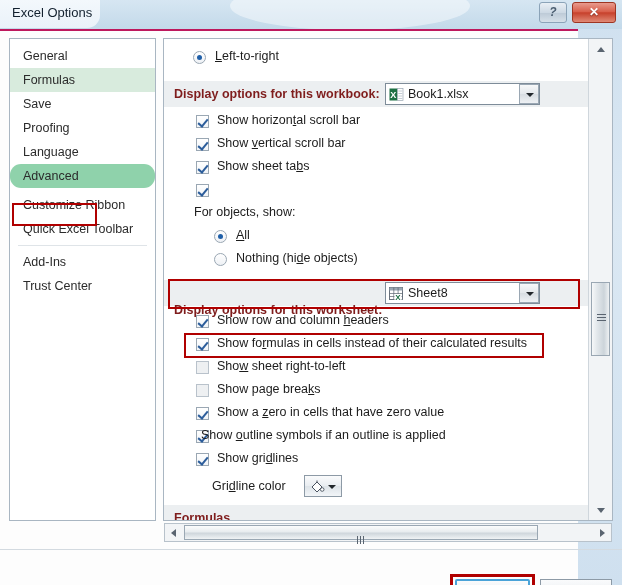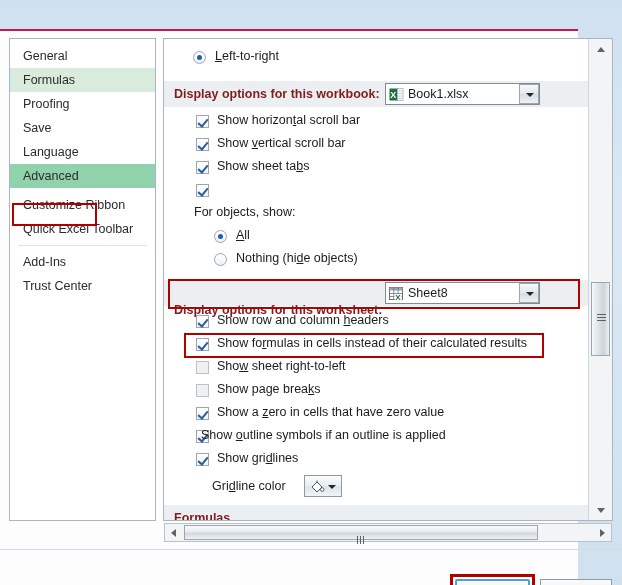--- a/index.html
+++ b/index.html
@@ -95,21 +95,21 @@
     position: relative;
     height: 24px;
     line-height: 24px;
     padding-left: 13px;
     font-size: 12.5px;
     color: #2b2b2b;
     white-space: nowrap;
     cursor: default;
   }
   .side-item.hover { background: #d8ebdd; }
-  .side-item.selected { background: #8fd2ab; }
+  .side-item.selected { background: #8fd2ab; border-radius: 11px; }
   .side-sep {
     height: 1px;
     margin: 4px 8px 4px 8px;
     background: #dfe4e8;
   }
   .side-gap { height: 5px; }
 
   
   #ann-advanced {
     position: absolute;
@@ -376,29 +376,36 @@
     border: 3px solid #b00000;
     box-sizing: border-box;
     pointer-events: none;
   }
 </style>
 </head>
 <body>
 
 <div id="window">
 
+  <div id="titlebar">
+    <div id="titlebar-sheen"></div>
+    <div id="title-tab"></div>
+    <div id="title-text">Excel Options</div>
+    <div class="winbtn" id="btn-help">?</div>
+    <div class="winbtn" id="btn-close">✕</div>
+  </div>
 
   <div id="dialog-body">
 
     <div id="sidebar">
       <div class="side-gap"></div>
       <div class="side-item"><span>General</span></div>
       <div class="side-item hover"><span>Formulas</span></div>
+      <div class="side-item"><span>Save</span></div>
       <div class="side-item"><span>Proofing</span></div>
-      <div class="side-item"><span>Save</span></div>
       <div class="side-item"><span>Language</span></div>
       <div class="side-item selected"><span>Advanced</span></div>
       <div class="side-gap"></div>
       <div class="side-item"><span>Customize Ribbon</span></div>
       <div class="side-item"><span>Quick Excel Toolbar</span></div>
       <div class="side-sep"></div>
       <div class="side-item"><span>Add-Ins</span></div>
       <div class="side-item"><span>Trust Center</span></div>
     </div>
     <div id="ann-advanced"></div>

